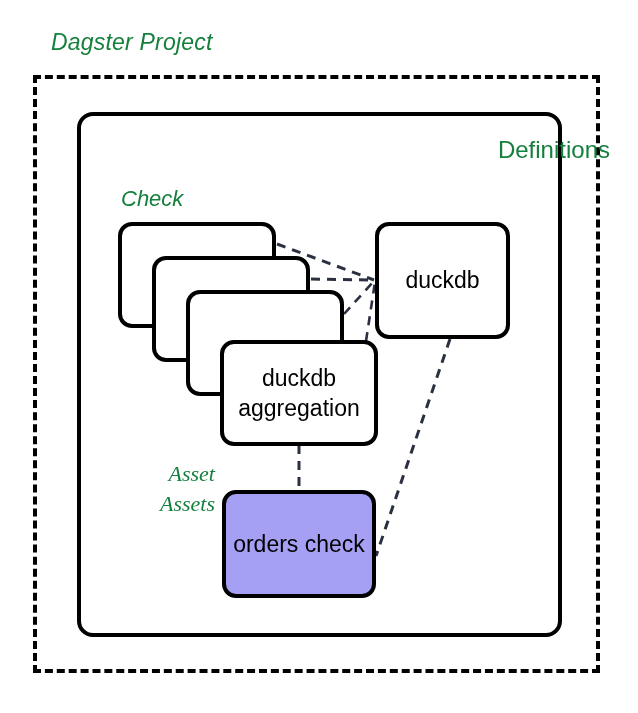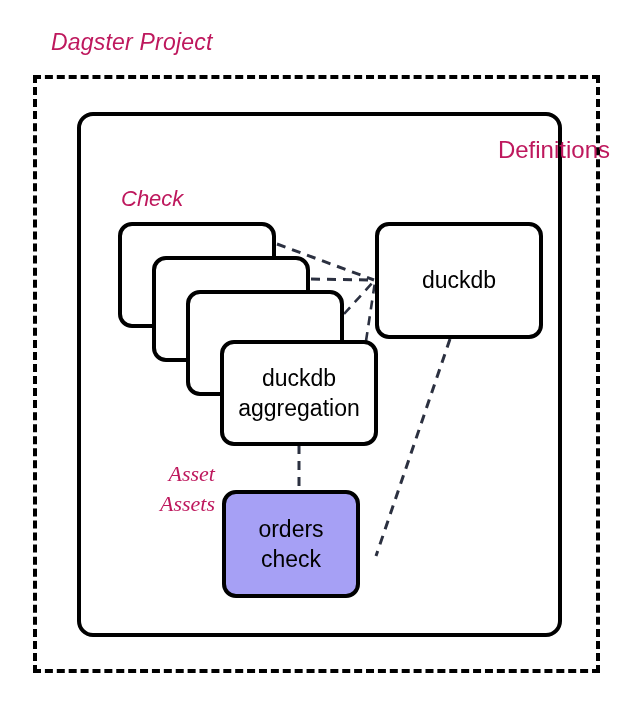--- a/index.html
+++ b/index.html
@@ -15,21 +15,21 @@
     position: relative;
     width: 638px;
     height: 713px;
     background: #ffffff;
     overflow: hidden;
   }
 
   
   .label {
     position: absolute;
-    color: #be185d;
+    color: #15803d;
     white-space: pre;
     line-height: 1.18;
   }
 
   #project-title {
     left: 51px;
     top: 29px;
     font-size: 23px;
     font-style: italic;
     letter-spacing: 0.2px;
@@ -109,25 +109,25 @@
   }
 
   #asset-card-1 { left: 118px; top: 222px; width: 158px; height: 106px; z-index: 3; }
   #asset-card-2 { left: 152px; top: 256px; width: 158px; height: 106px; z-index: 4; }
   #asset-card-3 { left: 186px; top: 290px; width: 158px; height: 106px; z-index: 5; }
   #asset-card-4 {
     left: 220px; top: 340px; width: 158px; height: 106px; z-index: 6;
   }
 
   #resource-node {
-    left: 375px; top: 222px; width: 168px; height: 117px; z-index: 3;
+    left: 375px; top: 222px; width: 135px; height: 117px; z-index: 3;
   }
 
   #asset-check-node {
-    left: 222px; top: 490px; width: 138px; height: 108px;
+    left: 222px; top: 490px; width: 154px; height: 108px;
     background: #a6a0f5;
     z-index: 6;
     text-align: center;
   }
 
   
   #connectors {
     position: absolute;
     left: 0;
     top: 0;

